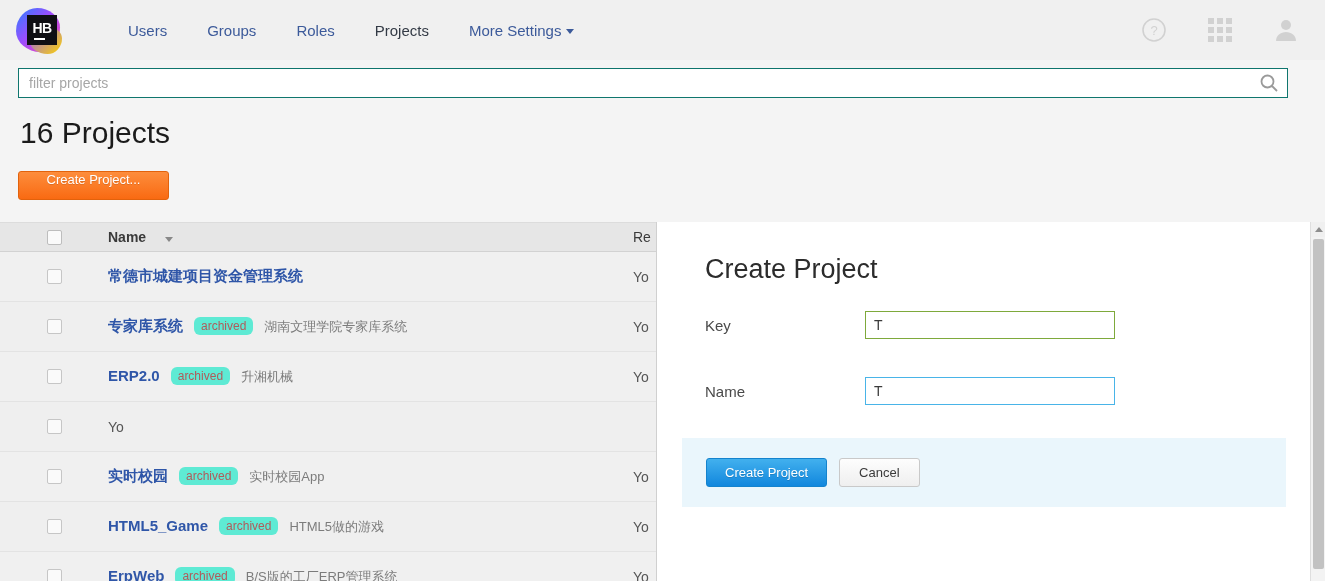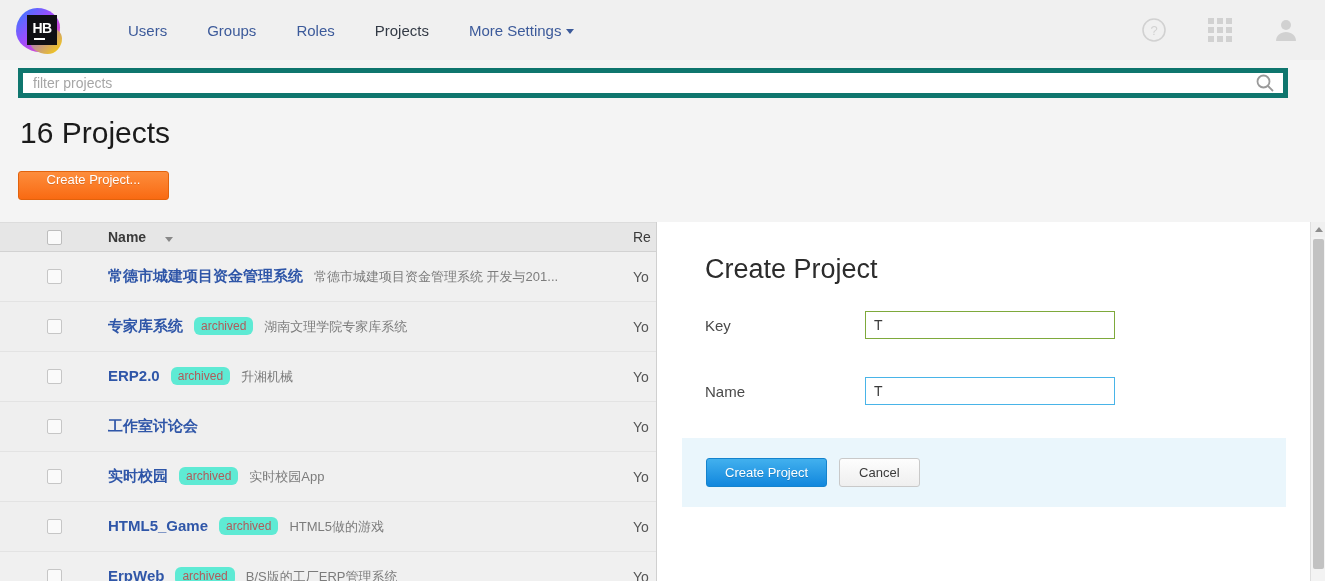--- a/index.html
+++ b/index.html
@@ -59,21 +59,21 @@
     position: absolute; right: 24px; top: 0; height: 60px;
     display: flex; align-items: center; gap: 36px;
   }
   .navicon { width: 30px; height: 30px; opacity: .55; cursor: pointer; display:flex; align-items:center; justify-content:center;}
   .grid-icon { display: grid; grid-template-columns: repeat(3,6px); grid-template-rows: repeat(3,6px); gap: 3px; }
   .grid-icon i { background: #b9b9b9; display:block; width:6px; height:6px; }
 
   
   .filterwrap {
     position: absolute; left: 18px; top: 68px; width: 1270px; height: 30px;
-    background: #fff; border: 5px solid #0f766e;
+    background: #fff; border: 1px solid #0f766e;
     display: flex; align-items: center;
   }
   .filterwrap input {
     flex: 1; border: 0; outline: none; height: 26px;
     font-size: 14px; color: #333; padding: 0 10px;
     font-family: "Liberation Sans", sans-serif; background: transparent;
   }
   .filterwrap input::placeholder { color: #a6a6a6; }
   .searchbtn { width: 36px; height: 28px; display: flex; align-items: center; justify-content: center; cursor: pointer; }
 
@@ -282,21 +282,20 @@
       </div>
       <div class="res-cell">Re</div>
     </div>
 
     <div class="row">
       <div class="cb-cell">
           <div class="cb"></div>
         </div>
       <div class="name-cell">
         <span class="pname">常德市城建项目资金管理系统</span>
-        <span class="pdesc">常德市城建项目资金管理系统 开发与201...</span>
       </div>
       <div class="res-cell">Yo</div>
     </div>
 
     <div class="row">
       <div class="cb-cell">
           <div class="cb"></div>
         </div>
       <div class="name-cell">
         <span class="pname">专家库系统</span>
@@ -315,24 +314,20 @@
         <span class="badge">archived</span>
         <span class="pdesc">升湘机械</span>
       </div>
       <div class="res-cell">Yo</div>
     </div>
 
     <div class="row">
       <div class="cb-cell">
           <div class="cb"></div>
         </div>
-      <div class="name-cell">
-        <span class="pname">工作室讨论会</span>
-
-      </div>
       <div class="res-cell">Yo</div>
     </div>
 
     <div class="row">
       <div class="cb-cell">
           <div class="cb"></div>
         </div>
       <div class="name-cell">
         <span class="pname">实时校园</span>
         <span class="badge">archived</span>

